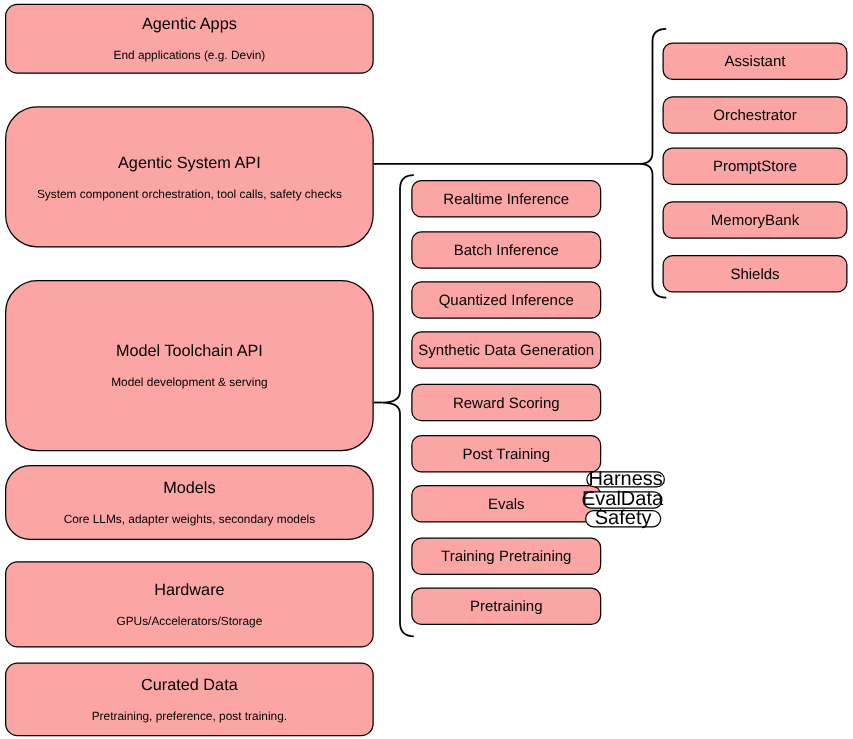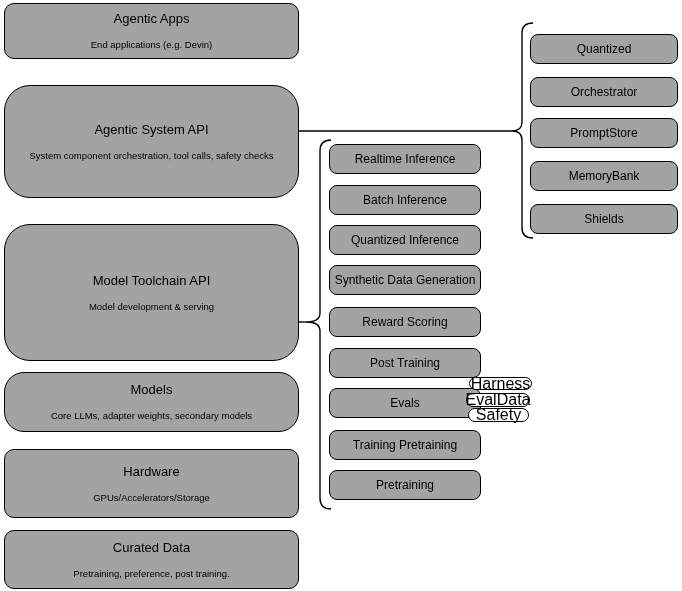--- a/index.html
+++ b/index.html
@@ -17,21 +17,21 @@
     overflow: hidden;
   }
   .overlay {
     position: absolute;
     left: 0; top: 0;
     width: 682px; height: 591px;
     pointer-events: none;
   }
   .node {
     position: absolute;
-    background: #a3a3a3;
+    background: #fca5a5;
     border: 1.5px solid #000000;
     box-sizing: border-box;
     display: flex;
     flex-direction: column;
     align-items: center;
     justify-content: center;
     text-align: left;
   }
   .lbox {
     left: 4px;
@@ -148,21 +148,21 @@
     <span>Harness</span>
   </div>
   <div class="pill" style="left:466px;top:393px;width:64px;height:14px">
     <span>EvalData</span>
   </div>
   <div class="pill" style="left:468px;top:408px;width:61px;height:14px">
     <span>Safety</span>
   </div>
 
   <div class="node rbox" style="top:34px">
-    <span>Quantized</span>
+    <span>Assistant</span>
   </div>
   <div class="node rbox" style="top:77px">
     <span>Orchestrator</span>
   </div>
   <div class="node rbox" style="top:118px">
     <span>PromptStore</span>
   </div>
   <div class="node rbox" style="top:161px">
     <span>MemoryBank</span>
   </div>

